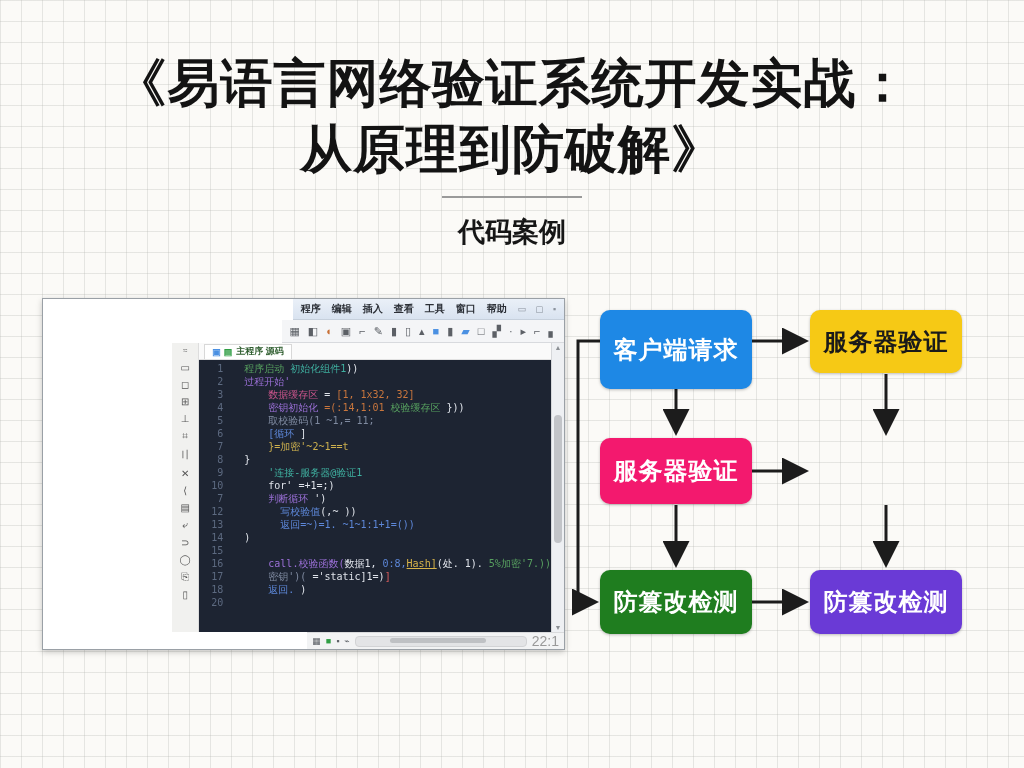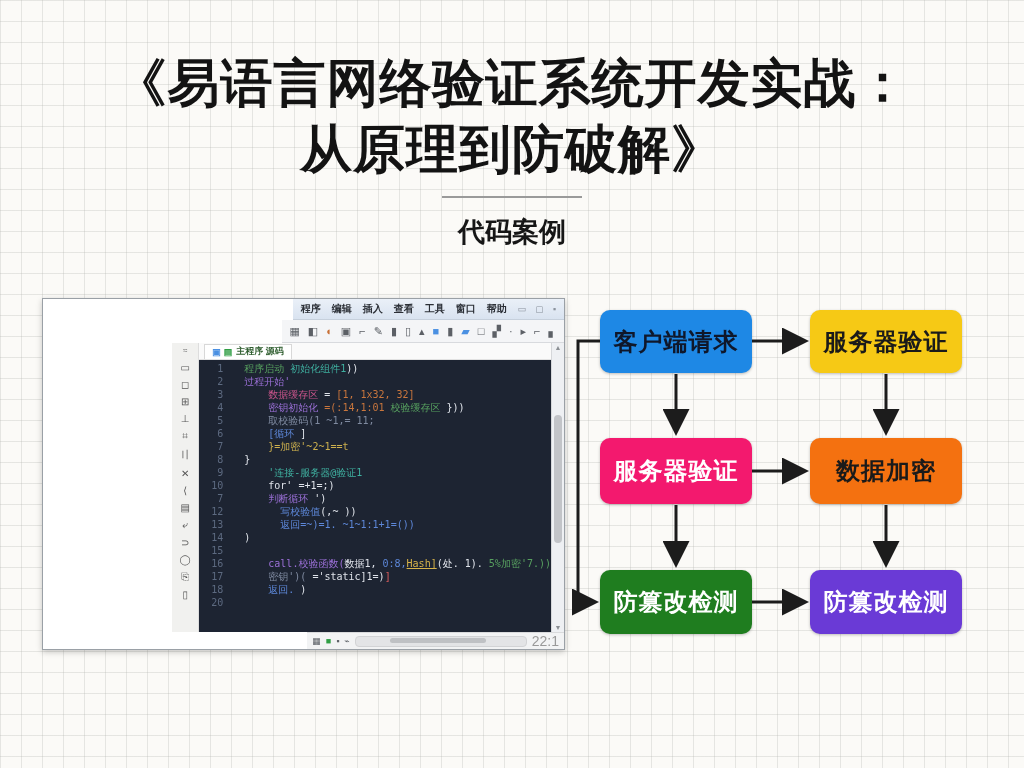--- a/index.html
+++ b/index.html
@@ -200,21 +200,20 @@
       <line x1="192" y1="51" x2="243" y2="51" marker-end="url(#ah)"></line>
       <line x1="116" y1="84" x2="116" y2="140" marker-end="url(#ah)"></line>
       <line x1="326" y1="84" x2="326" y2="140" marker-end="url(#ah)"></line>
       <line x1="192" y1="181" x2="243" y2="181" marker-end="url(#ah)"></line>
       <line x1="116" y1="215" x2="116" y2="272" marker-end="url(#ah)"></line>
       <line x1="326" y1="215" x2="326" y2="272" marker-end="url(#ah)"></line>
       <line x1="192" y1="312" x2="243" y2="312" marker-end="url(#ah)"></line>
       <path d="M40,51 L18,51 L18,312 L33,312" marker-end="url(#ah)"></path>
     </svg>
 
-  <div class="fnode" style="left: 40px; top: 20px; width: 152px; height: 63px; background: rgb(30, 136, 229); color: #0f172a;">客户端请求</div>
+  <div class="fnode" style="left: 40px; top: 20px; width: 152px; height: 79px; background: rgb(30, 136, 229); color: #ffffff;">客户端请求</div>
       <div class="fnode" style="left: 250px; top: 20px; width: 152px; height: 63px; background: rgb(246, 201, 21); color: rgb(26, 26, 26);">服务器验证</div>
       <div class="fnode" style="left: 40px; top: 148px; width: 152px; height: 66px; background: rgb(243, 25, 110); color: rgb(255, 255, 255);">服务器验证</div>
-      <div class="fnode" style="left: 250px; top: 148px; width: 152px; height: 66px; background: rgb(244, 113, 16); color: rgb(26, 26, 26);">数据加密</div>
       <div class="fnode" style="left: 40px; top: 280px; width: 152px; height: 64px; background: rgb(31, 125, 31); color: rgb(255, 255, 255);">防篡改检测</div>
       <div class="fnode" style="left: 250px; top: 280px; width: 152px; height: 64px; background: rgb(106, 58, 214); color: rgb(255, 255, 255);">防篡改检测</div>
     </div>
 
 </div>
 
 </body></html>

